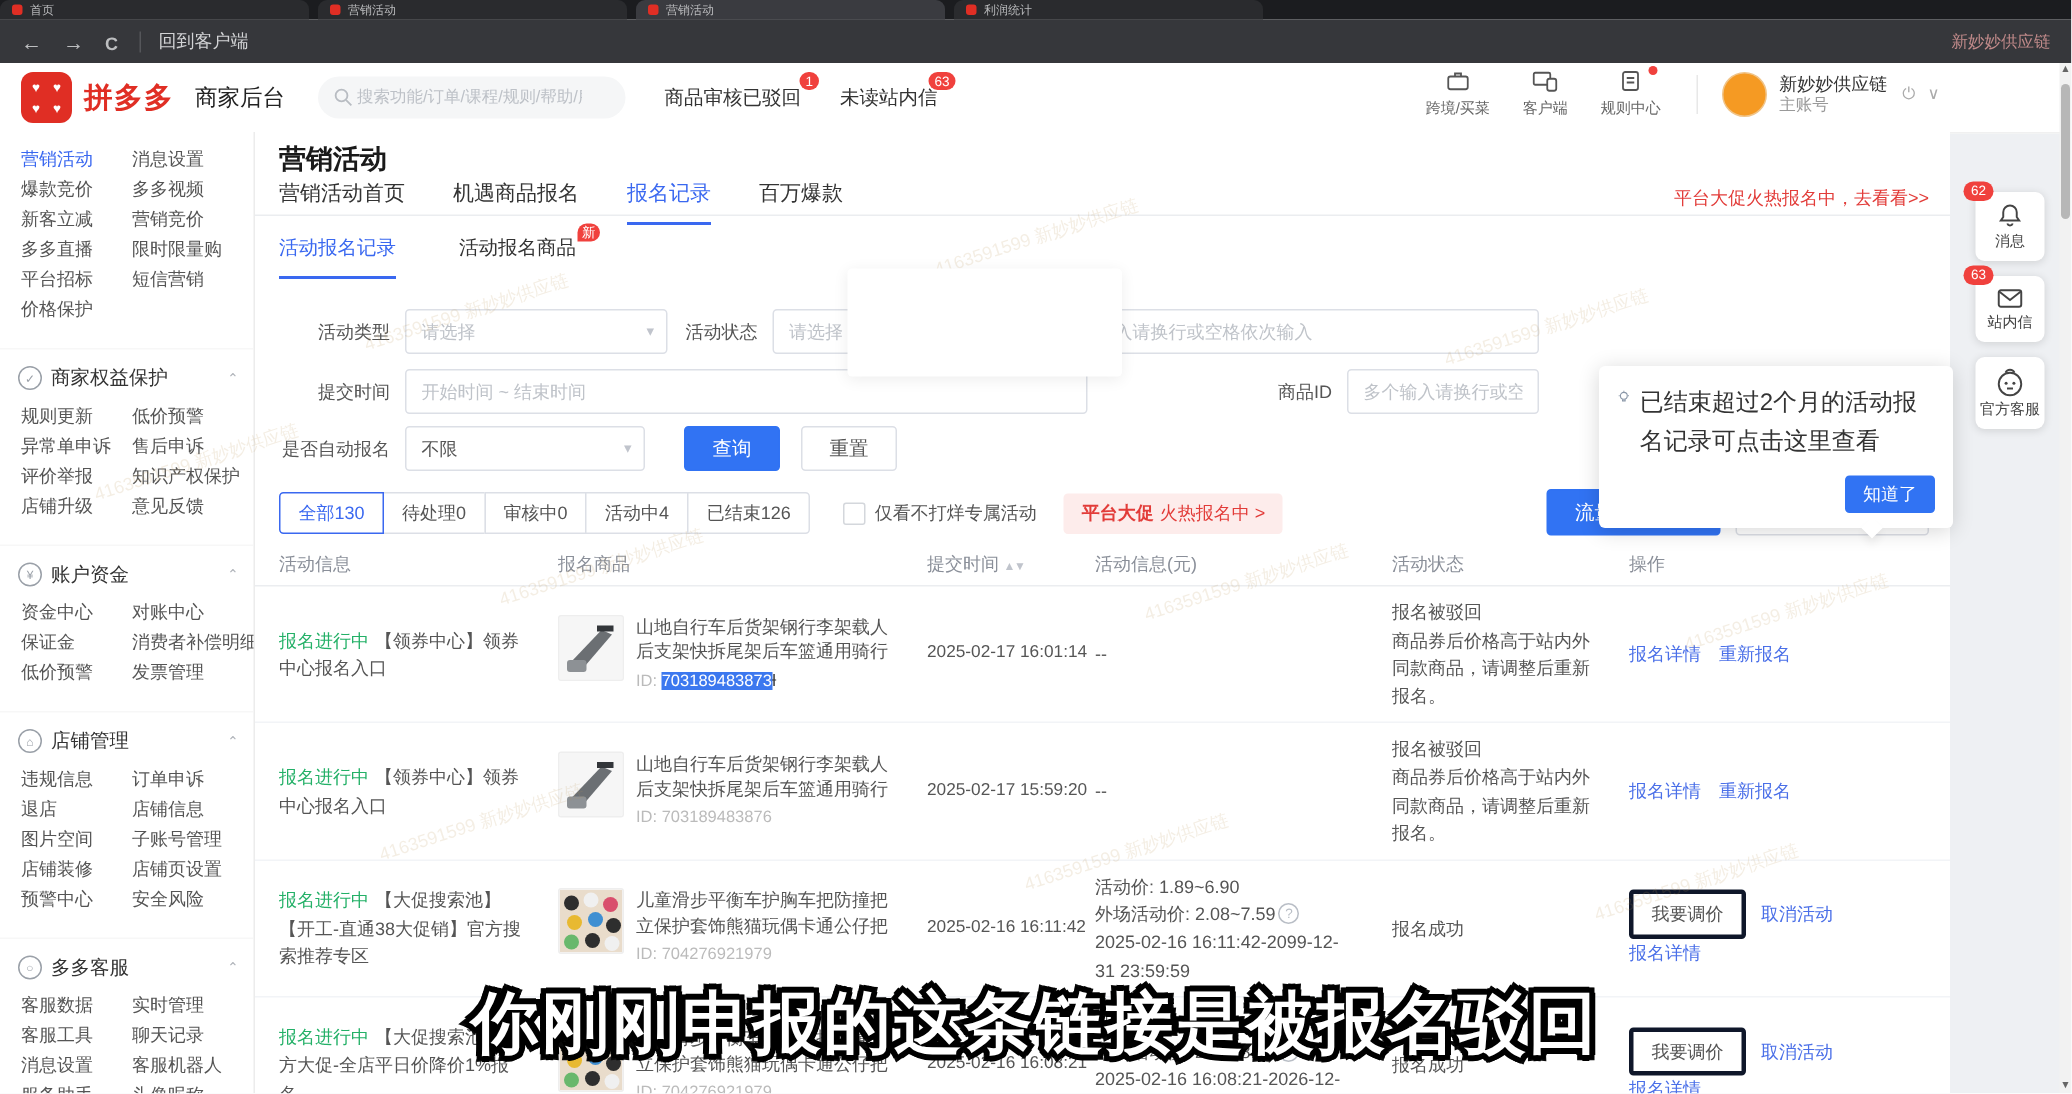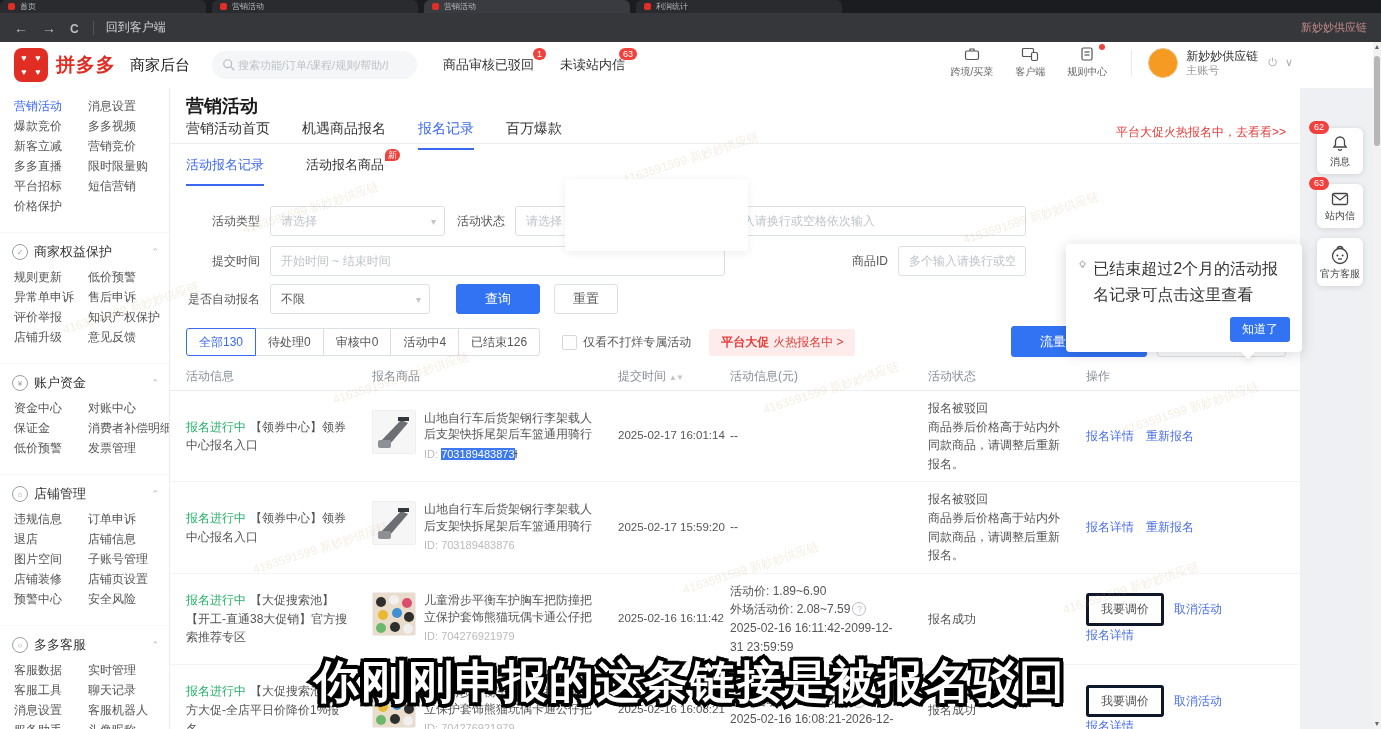--- a/index.html
+++ b/index.html
@@ -69,21 +69,21 @@
   .filter{position:absolute;left:0;top:96px;width:100%;height:134px;}
   .fg{position:absolute;display:flex;align-items:center;}
   .flabel{width:78px;text-align:right;margin-right:10px;color:#555;font-size:12px;flex:none;}
   .flabel.small{width:50px;}
   .sel{width:175px;height:30px;border:1px solid #dcdfe6;border-radius:3px;background:#fff;display:flex;align-items:center;padding:0 24px 0 10px;box-sizing:border-box;position:relative;font-size:12px;color:#bfc3c9;}
   .sel.filled{color:#555;}
   .sel::after{content:"\25BE";position:absolute;right:8px;color:#c0c4cc;font-size:10px;}
   .fin{height:30px;border:1px solid #dcdfe6;border-radius:3px;padding:0 10px;box-sizing:border-box;font-size:12px;color:#555;outline:none;font-family:inherit;background:#fff;}
   .fin::placeholder{color:#bfc3c9;}
   .btn{height:30px;border-radius:3px;font-size:13px;display:inline-flex;align-items:center;justify-content:center;box-sizing:border-box;}
-  .btn.primary{background:#3173f3;color:#fff;border:1px solid #3173f3;padding:0 28px;}
+  .btn.primary{background:#3173f3;color:#fff;border:1px solid #3173f3;padding:0 18px;}
   .btn.plain{background:#fff;color:#555;border:1px solid #dcdfe6;padding:0 18px;}
 
   .chips{position:absolute;left:16px;top:240px;display:flex;align-items:center;}
   .chip{height:28px;line-height:26px;padding:0 12px;border:1px solid #dcdfe6;background:#fff;color:#555;font-size:12px;margin-left:-1px;box-sizing:border-box;}
   .chip:first-child{margin-left:0;border-radius:3px 0 0 3px;}
   .chip.last{border-radius:0 3px 3px 0;}
   .chip.active{color:#3a68f0;border-color:#3a68f0;position:relative;z-index:2;}
   .cbox{width:13px;height:13px;border:1px solid #d4d7dc;border-radius:2px;background:#fff;margin:0 6px 0 22px;}
   .cblabel{font-size:12px;color:#555;}
   .hotbadge{margin-left:18px;background:#fdeceb;color:#e23c39;font-size:12px;padding:5px 12px;border-radius:3px;}

